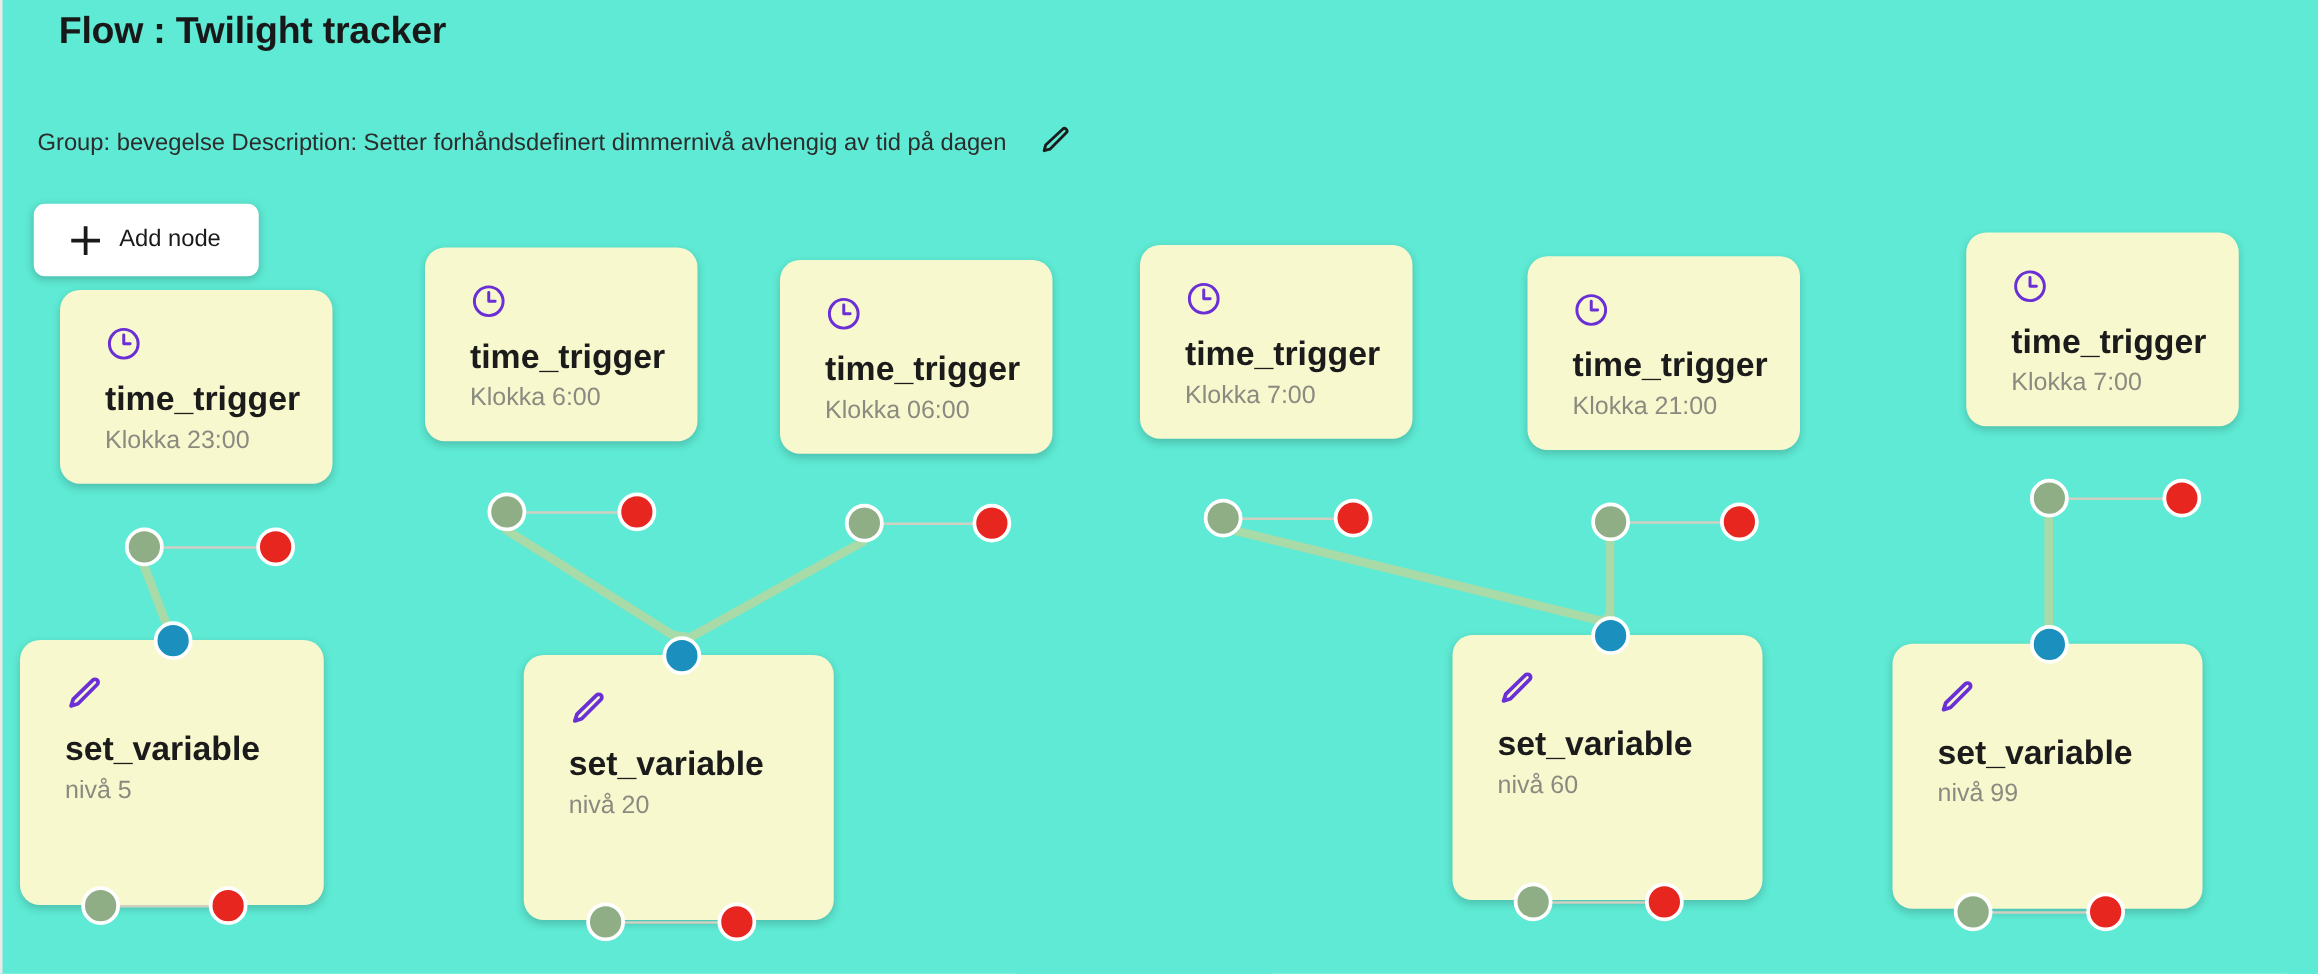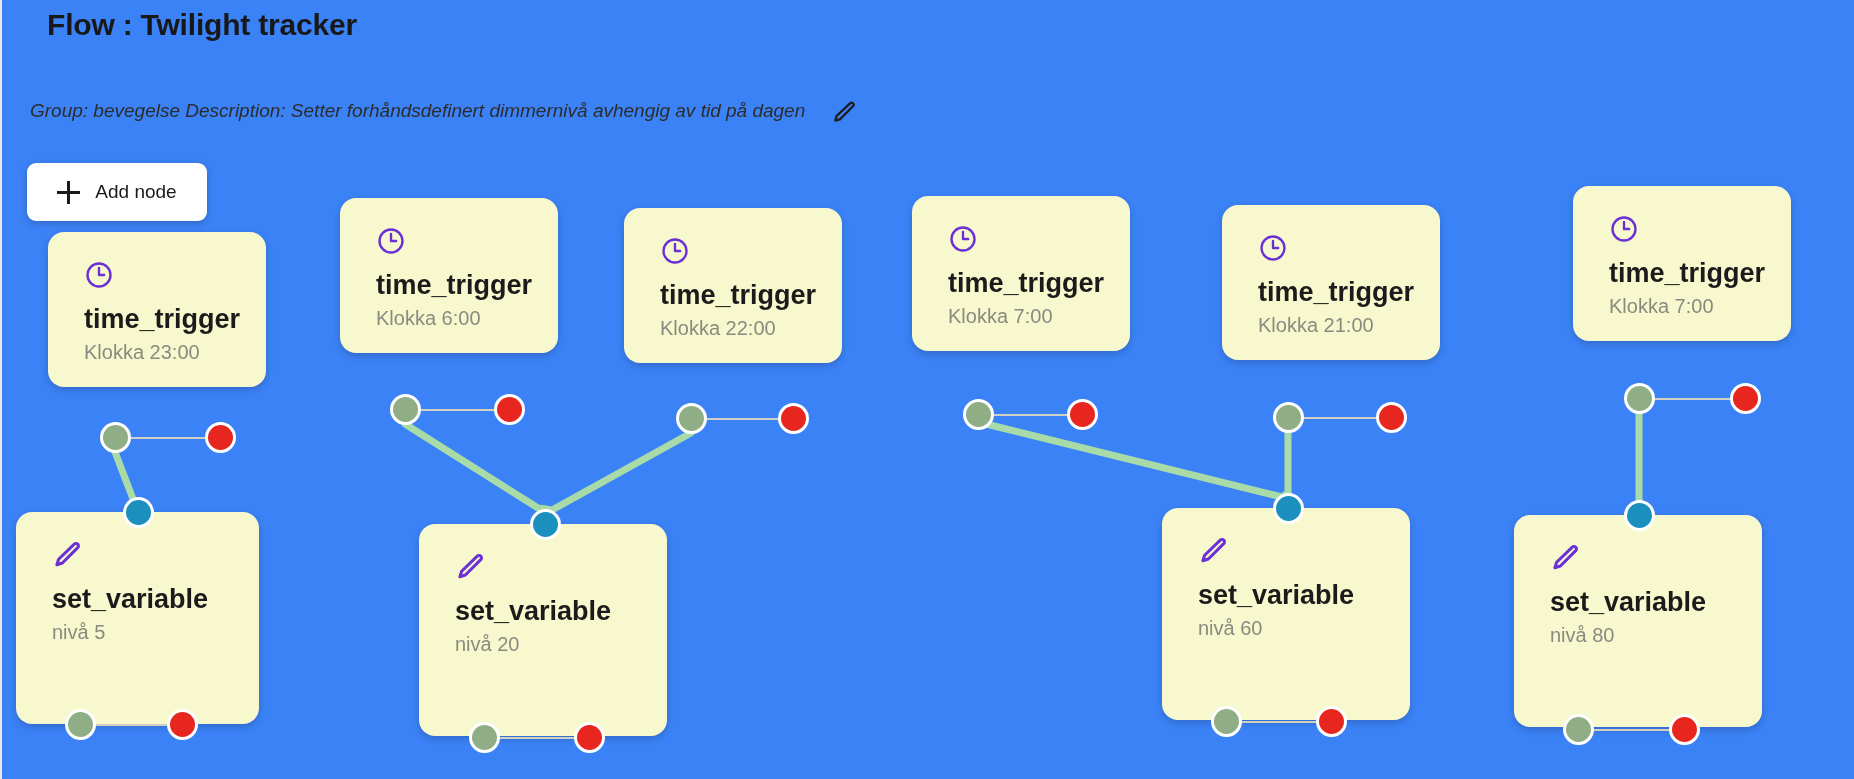--- a/index.html
+++ b/index.html
@@ -3,35 +3,34 @@
 <meta charset="utf-8">
 <style>
   html,body{margin:0;padding:0;}
   body{
     width:1854px;height:779px;
     background:#ffffff;
     font-family:"Liberation Sans",sans-serif;
     overflow:hidden;
     position:relative;
   }
-  #page{position:relative;width:1854px;height:779px;overflow:hidden;background:#3b82f6;}
+  #page{position:relative;width:1854px;height:779px;overflow:hidden;background:#5eead4;}
 
   
   .left-rule{position:absolute;left:0;top:0;width:2px;height:779px;background:#e9e9e9;}
 
   .page-title{
     position:absolute;left:47px;top:8px;
     font-size:30px;font-weight:bold;color:#181818;
     letter-spacing:-0.2px;white-space:nowrap;
   }
   .meta-row{
     position:absolute;left:30px;top:100px;
-    display:flex;align-items:flex-start;gap:26px;
+    display:flex;align-items:flex-end;gap:26px;
     white-space:nowrap;
-    font-style:italic;
   }
   .meta-text{font-size:19px;color:#2c2c2c;}
   .edit-pencil{width:26px;height:26px;display:block;}
 
   .add-node-btn{
     position:absolute;left:27px;top:163px;
     width:180px;height:58px;
     background:#ffffff;
     border-radius:9px;
     box-shadow:0 2px 7px rgba(0,0,0,0.22);
@@ -137,21 +136,21 @@
             <div class="node-sub">Klokka 6:00</div>
           </div>
         </div>
         <div class="node" style="left: 624px; top: 208px; width: 218px; height: 155px; background: rgb(248, 248, 207);">
           <div class="node-inner">
             <svg class="node-icon" viewBox="0 0 24 24" fill="none" stroke="#6b2fd6" stroke-width="1.9" stroke-linecap="round" stroke-linejoin="round">
               <circle cx="12" cy="12" r="9.2"></circle>
               <path d="M12 6.4 V12 H16.1"></path>
             </svg>
             <div class="node-title">time_trigger</div>
-            <div class="node-sub">Klokka 22:00</div>
+            <div class="node-sub">Klokka 06:00</div>
           </div>
         </div>
         <div class="node" style="left: 912px; top: 196px; width: 218px; height: 155px; background: rgb(248, 248, 207);">
           <div class="node-inner">
             <svg class="node-icon" viewBox="0 0 24 24" fill="none" stroke="#6b2fd6" stroke-width="1.9" stroke-linecap="round" stroke-linejoin="round">
               <circle cx="12" cy="12" r="9.2"></circle>
               <path d="M12 6.4 V12 H16.1"></path>
             </svg>
             <div class="node-title">time_trigger</div>
             <div class="node-sub">Klokka 7:00</div>
@@ -203,21 +202,21 @@
             <div class="node-title">set_variable</div>
             <div class="node-sub">nivå 60</div>
           </div>
         </div>
         <div class="node" style="left: 1514px; top: 515px; width: 248px; height: 212px; background: rgb(248, 248, 207);">
           <div class="node-inner">
             <svg class="node-icon" viewBox="0 0 24 24" fill="none" stroke="#6b2fd6" stroke-width="2.4" stroke-linecap="round" stroke-linejoin="round">
               <path d="M17.8 3.3a1.95 1.95 0 0 1 2.8 2.8L8.3 18.4 3.9 19.8l1.4-4.4z"></path>
             </svg>
             <div class="node-title">set_variable</div>
-            <div class="node-sub">nivå 80</div>
+            <div class="node-sub">nivå 99</div>
           </div>
         </div>
       </div>
     <div id="ports-layer">
         <div class="port-wire" style="left: 115px; top: 437px; width: 106px;"></div>
         <div class="port-wire" style="left: 405px; top: 409px; width: 105px;"></div>
         <div class="port-wire" style="left: 691px; top: 418px; width: 103px;"></div>
         <div class="port-wire" style="left: 978px; top: 414px; width: 105px;"></div>
         <div class="port-wire" style="left: 1288px; top: 417px; width: 104px;"></div>
         <div class="port-wire" style="left: 1639px; top: 398px; width: 107px;"></div>

